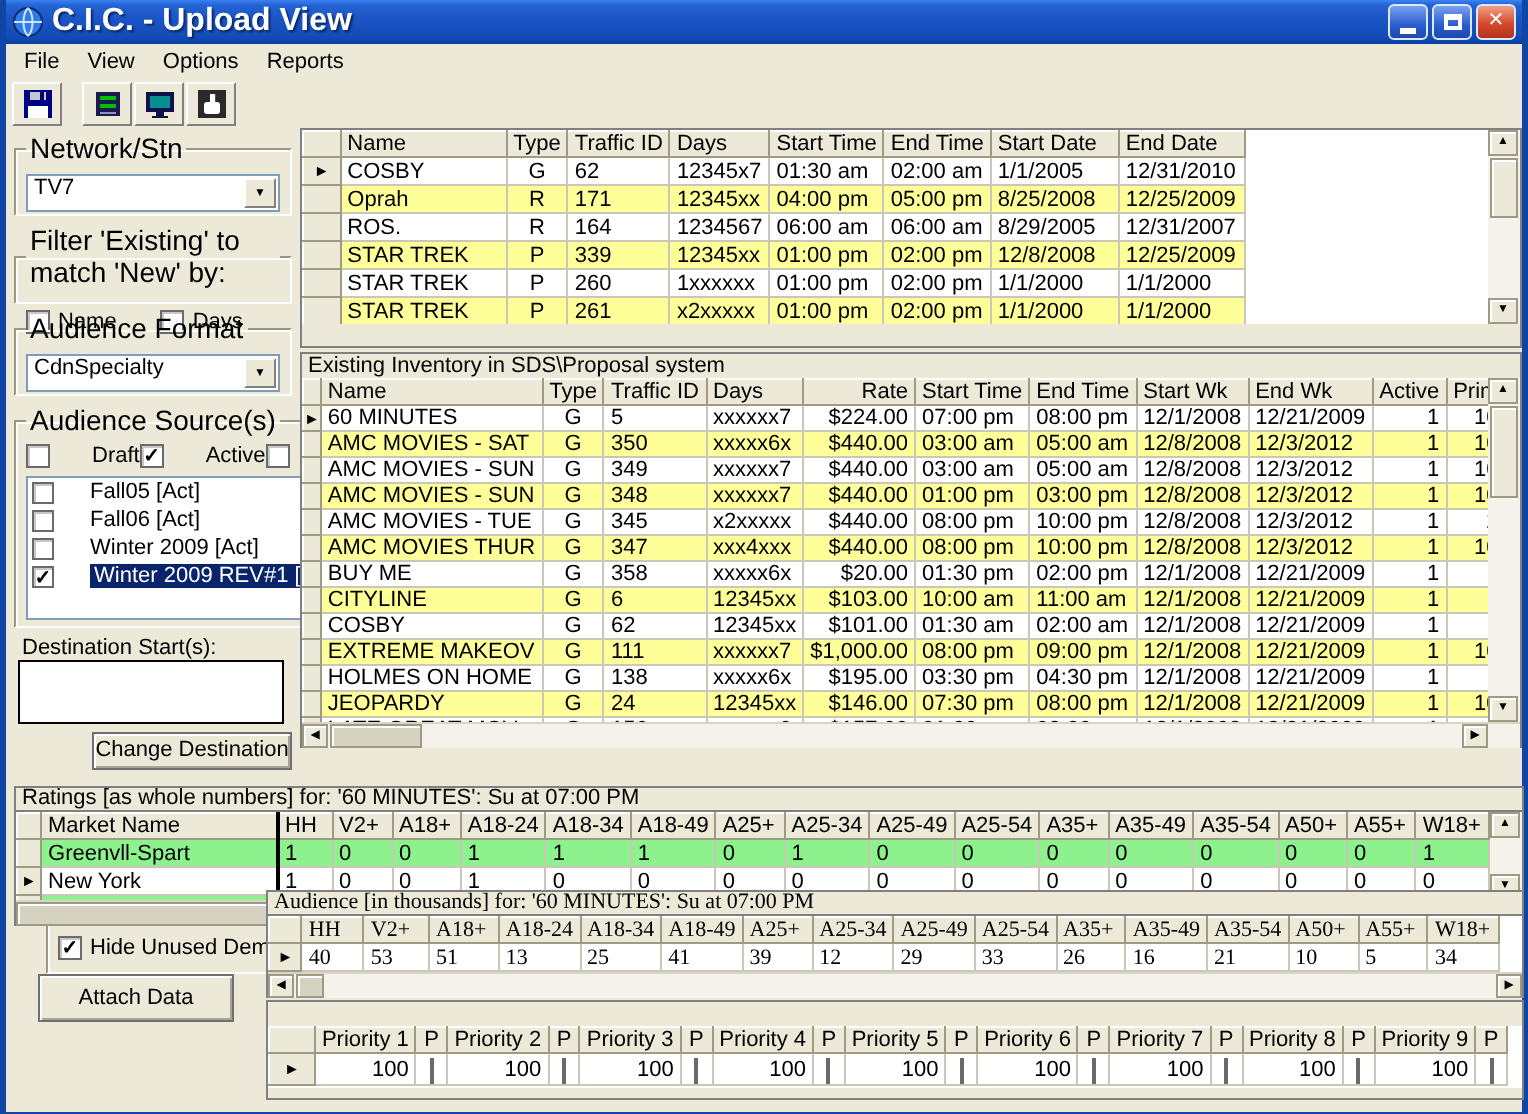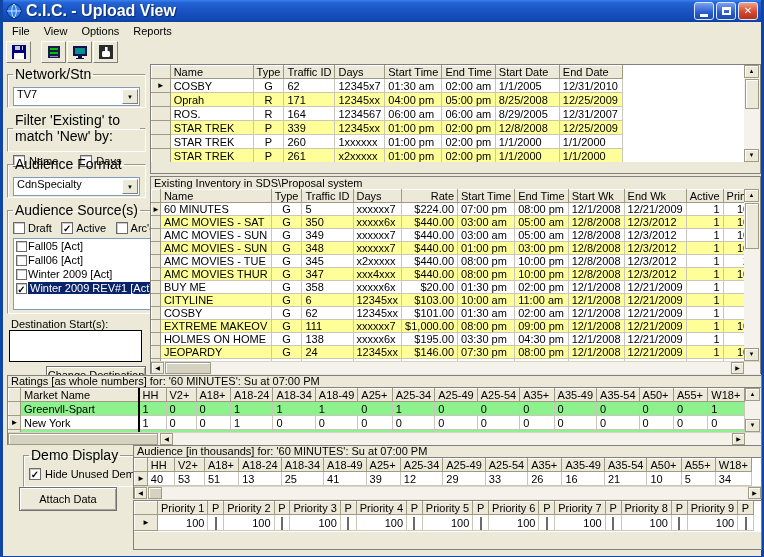--- a/index.html
+++ b/index.html
@@ -36,47 +36,47 @@
   .combo { margin-top:3px; height:19px; background:#fff; border:1px solid #7f9db9; display:flex; align-items:flex-start; position:relative; padding-left:3px; }
   .combo .arrowbtn { position:absolute; right:1px; top:1px; bottom:1px; width:16px; background:#ece9d8;
       border:1px solid; border-color:#fff #808080 #808080 #fff; font-size:6px; text-align:center; line-height:15px; }
   .cbrow { display:flex; align-items:center; gap:4px; margin-top:3px; }
   .cb { width:12px; height:12px; background:#fff; border:1px solid #6a6a6a; box-shadow:inset 1px 1px 0 #c8c8c8;
         font-size:10px; line-height:11px; text-align:center; flex:0 0 auto; }
   .cb.checked { font-weight:bold; }
   .cb-label { white-space:nowrap; }
   #filter-cbs { display:flex; gap:22px; margin-top:6px; }
   #flag-row { display:flex; justify-content:space-between; margin-top:2px; }
-  #flag-row .cbrow { margin-top:0; gap:3px; }
+  #flag-row .cbrow { margin-top:0; gap:21px; }
   #source-list { margin-top:4px; height:72px; background:#fff; border:1px solid #7f9db9; overflow:hidden; }
-  .list-item { display:flex; align-items:center; gap:1px; height:14px; padding-left:2px; white-space:nowrap; }
+  .list-item { display:flex; align-items:center; gap:18px; height:14px; padding-left:2px; white-space:nowrap; }
   .list-item .cb { width:11px; height:11px; }
   .list-item.selected .li-label { background:#0a246a; color:#fff; padding:0 2px; }
   #dest-label { position:absolute; left:8px; top:254px; }
   #dest-box { position:absolute; left:6px; top:266px; width:133px; height:32px; background:#fff; border:1px solid #000; }
   .pushbtn { position:absolute; background:#ece9d8; border:1px solid #707070;
              box-shadow:inset 1px 1px 0 #fff, inset -1px -1px 0 #a8a49a; text-align:center; }
   #btn-changedest { left:43px; top:302px; width:100px; height:19px; line-height:17px; }
   #btn-attach { left:16px; top:423px; width:98px; height:24px; line-height:22px; }
   
   .gpanel { position:absolute; border:1px solid #808080; background:#ece9d8; }
   #panel-newinv   { left:147px; top:0px;   width:611px; height:110px; }
   #panel-existing { left:147px; top:112px; width:611px; height:198px; }
-  #panel-ratings  { left:4px;   top:311px; width:755px; height:70px; }
-  #panel-audience { left:130px; top:381px; width:629px; height:54px; }
+  #panel-ratings  { left:4px;   top:329px; width:755px; height:70px; }
+  #panel-audience { left:130px; top:381px; width:629px; height:54px;font-family:Liberation Serif, serif; }
   #panel-oversell { left:130px; top:436px; width:629px; height:50px; }
   .gpanel-caption { height:13px; line-height:13px; padding:0 3px; white-space:nowrap; overflow:hidden; }
   .panel-titlebar { height:12px; line-height:11px; padding:0 3px; border-bottom:1px solid #808080; background:#ece9d8; white-space:nowrap; overflow:hidden; }
   .grid-area { display:flex; }
   .gridwrap { overflow:hidden; background:#fff; }
   #wrap-newinv   { width:593px; height:97px; }
   #wrap-existing { width:593px; height:172px; }
   #wrap-ratings  { width:737px; height:44px; }
   #wrap-audience { width:627px; height:28px; }
-  #wrap-oversell { width:627px; height:31px; }
+  #wrap-oversell { width:627px; height:31px;margin-top:12px; }
   
   table { border-collapse:collapse; table-layout:fixed; font-size:11px; }
   th { background:#ece9d8; border:1px solid; border-color:#fff #9e9a84 #9e9a84 #fff; font-weight:normal;
        text-align:left; padding:0 3px; height:13px; white-space:nowrap; overflow:hidden; }
   td { background:#fff; border:1px solid #cbc7b8; padding:0 3px; white-space:nowrap; overflow:hidden; }
   td.sel, th.sel { background:#ece9d8; border:1px solid; border-color:#fff #9e9a84 #9e9a84 #fff; text-align:center; font-size:8px; padding:0; }
   th.filler, td.filler { background:#fff; border:none; }
   #tbl-newinv td { height:14px; } #tbl-existing td { height:13px; }
   #tbl-ratings td { height:14px; } #tbl-audience td { height:14px; } #tbl-oversell td { height:16px; }
   #tbl-newinv tbody tr:nth-child(even) td:not(.sel):not(.filler),

